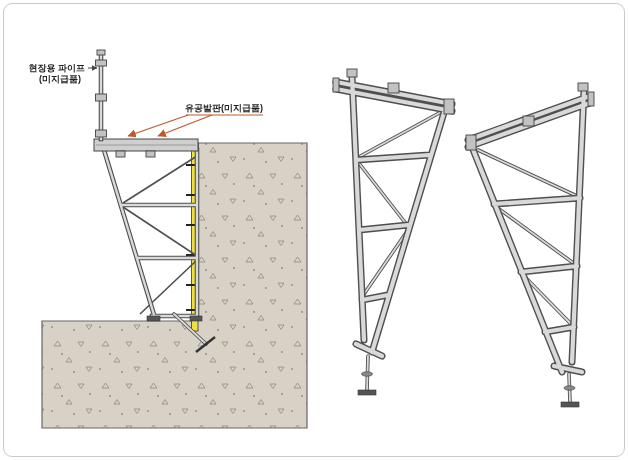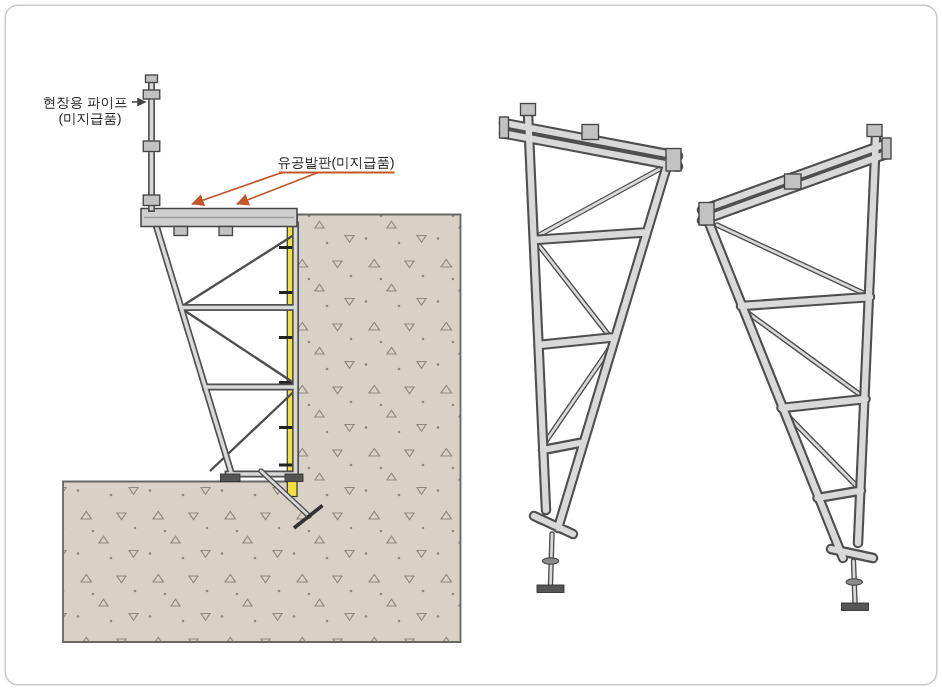--- a/index.html
+++ b/index.html
@@ -2,20 +2,21 @@
 <html style="--background: #ffffff; --frame-border: #c9c9c9; --concrete-fill: #d8d2c6; --speckle: #8f8a7a; --member-outline: #4f4f4f; --member-fill: #d9d9d9; --form-panel-yellow: #f2e13c; --leader-line: #c1572b; --label-text: #222222;"><head>
 <meta charset="utf-8">
 <style>
   html,body{margin:0;padding:0;background:#fff;}
   .stage{
     position:relative;
     width:628px;height:460px;
     background:var(--background,#fff);
     font-family:"Liberation Sans","DejaVu Sans",sans-serif;
     overflow:hidden;
+    font-weight:bold;
   }
   .frame-border{
     position:absolute;left:3px;top:3px;right:3px;bottom:3px;
     border:1px solid var(--frame-border,#c9c9c9);
     border-radius:9px;
   }
   svg{position:absolute;left:0;top:0;}
   svg text{
     font-family:"Liberation Sans","DejaVu Sans",sans-serif;
     fill:var(--label-text,#222);

